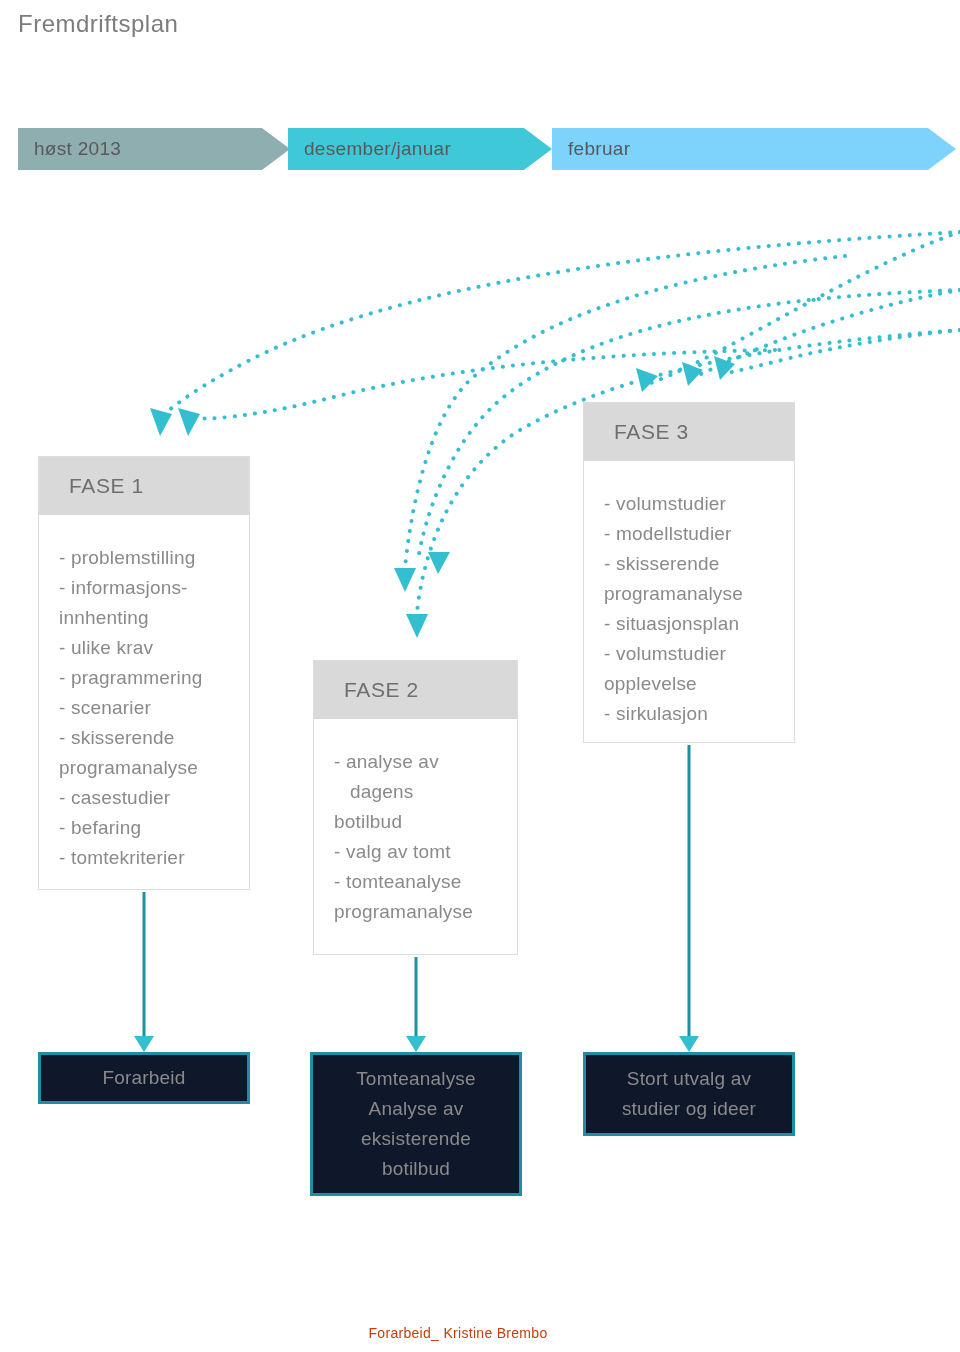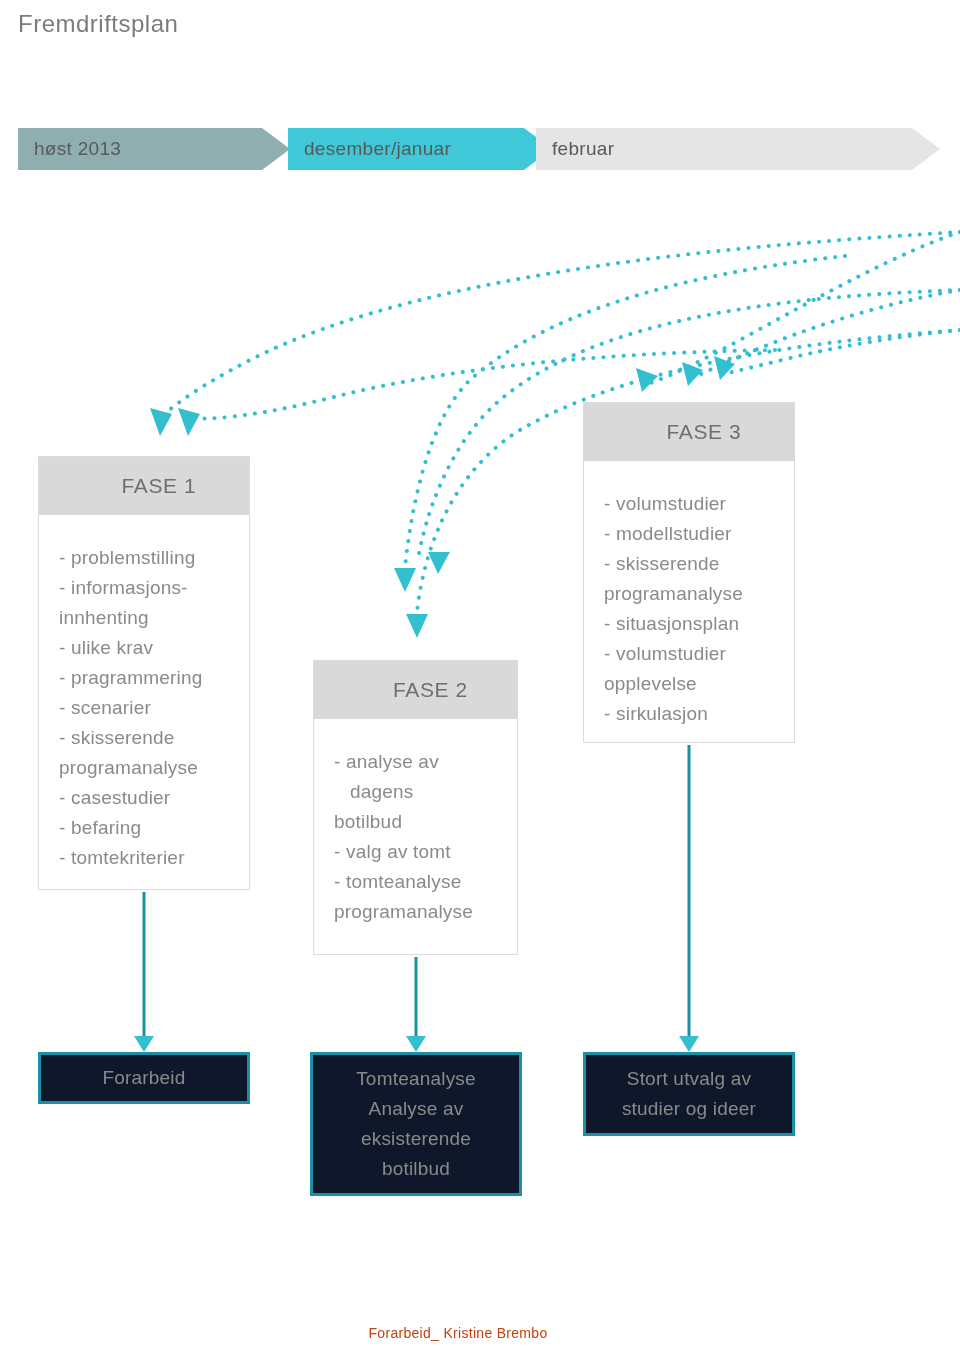--- a/index.html
+++ b/index.html
@@ -59,23 +59,23 @@
     background: #8FAEAF;
     clip-path: polygon(0 0, calc(100% - 28px) 0, 100% 50%, calc(100% - 28px) 100%, 0 100%);
   }
   .tl-2 {
     left: 288px;
     width: 264px;
     background: #3FC8D7;
     clip-path: polygon(0 0, calc(100% - 28px) 0, 100% 50%, calc(100% - 28px) 100%, 0 100%);
   }
   .tl-3 {
-    left: 536px;
+    left: 552px;
     width: 404px;
-    background: #e5e5e5;
+    background: #7dd3fc;
     clip-path: polygon(0 0, calc(100% - 28px) 0, 100% 50%, calc(100% - 28px) 100%, 0 100%);
   }
 
   
   .curves {
     position: absolute;
     left: 0;
     top: 0;
     width: 960px;
     height: 1352px;
@@ -89,21 +89,20 @@
     border: 1px solid #dcdcdc;
     box-sizing: border-box;
   }
   .phase-head {
     background: #d9d9d9;
     height: 58px;
     display: flex;
     align-items: center;
     padding-left: 30px;
     box-sizing: border-box;
-    justify-content: center;
   }
   .phase-head-text {
     font-size: 21px;
     font-weight: 300;
     color: #6f6f6f;
     letter-spacing: 0.6px;
   }
   .phase-body {
     padding: 28px 16px 18px 20px;
   }

